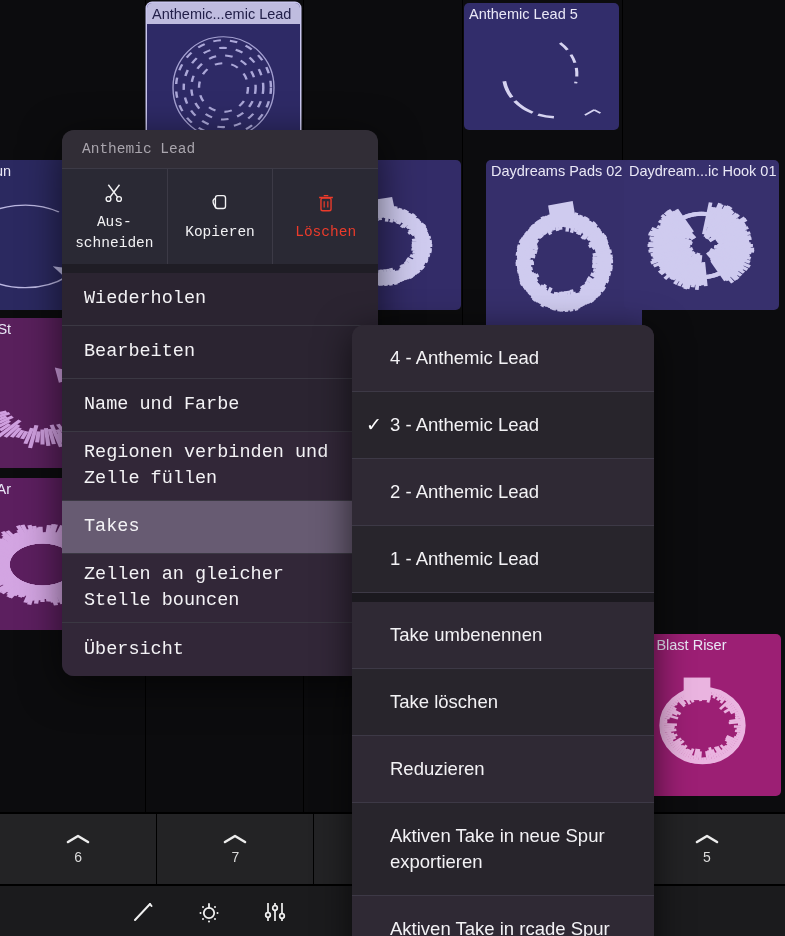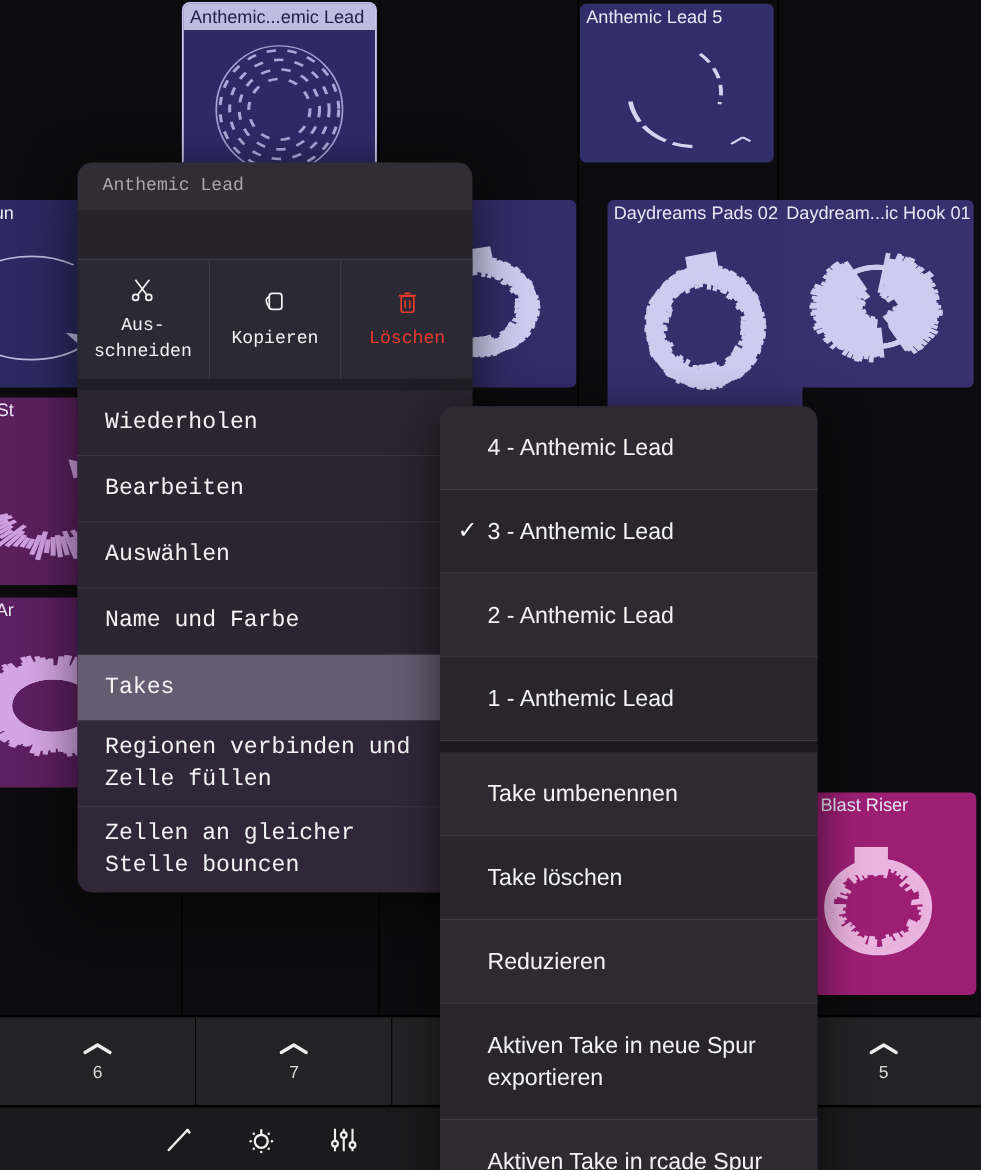--- a/index.html
+++ b/index.html
@@ -66,21 +66,21 @@
     overflow: hidden;
     box-shadow: 0 10px 40px rgba(0,0,0,.60);
     backdrop-filter: blur(10px);
     font-family: Liberation Mono, monospace;
   }
   .ctx-header {
     height: 38px; display: flex; align-items: center;
     padding: 0 20px; color: #a9a5ad; font-size: 14.5px;
     background: rgba(58,54,64,.55);
   }
-  .ctx-actions { display: flex; height: 96px; background: rgba(44,42,54,.85); border-top: 1px solid #3c3a46; margin-top: 39px; }
+  .ctx-actions { display: flex; height: 96px; background: rgba(44,42,54,.85); border-top: 1px solid #3c3a46; }
   .ctx-action {
     flex: 1 1 0; display: flex; flex-direction: column;
     align-items: center; justify-content: center; gap: 3px;
     color: #f2f2f4; font-size: 14.5px; line-height: 18px; text-align: center;
     border-right: 1px solid #3c3a46;
   }
   .ctx-action:last-child { border-right: none; }
   .ctx-action.danger { color: #ec3b2b; }
   .ctx-action .ico { width: 22px; height: 24px; margin-bottom: 4px; }
   .ctx-sep { height: 9px; background: rgba(30,28,36,.85); }
@@ -987,33 +987,33 @@
       </div>
     <div class="ctx-sep"></div>
     <div id="ctx-items">
         <div class="ctx-item purple-a">
           <span>Wiederholen</span>
         </div>
         <div class="ctx-item purple-a">
           <span>Bearbeiten</span>
         </div>
         <div class="ctx-item purple-a">
-          <span>Auswählen</span>
-        </div>
-        <div class="ctx-item purple-a">
           <span>Name und Farbe</span>
+        </div>
+        <div class="ctx-item purple-b">
+          <span>Regionen verbinden und Zelle füllen</span>
         </div>
         <div class="ctx-item highlight">
           <span>Takes</span>
         </div>
         <div class="ctx-item purple-b">
-          <span>Regionen verbinden und Zelle füllen</span>
+          <span>Zellen an gleicher Stelle bouncen</span>
         </div>
         <div class="ctx-item purple-b">
-          <span>Zellen an gleicher Stelle bouncen</span>
+          <span>Übersicht</span>
         </div>
       </div>
   </div>
 
   <div class="sub-menu">
     <div id="sub-items">
         <div class="sub-item">
           <span class="check"></span>
     <span class="slabel">4 - Anthemic Lead</span>
         </div>

